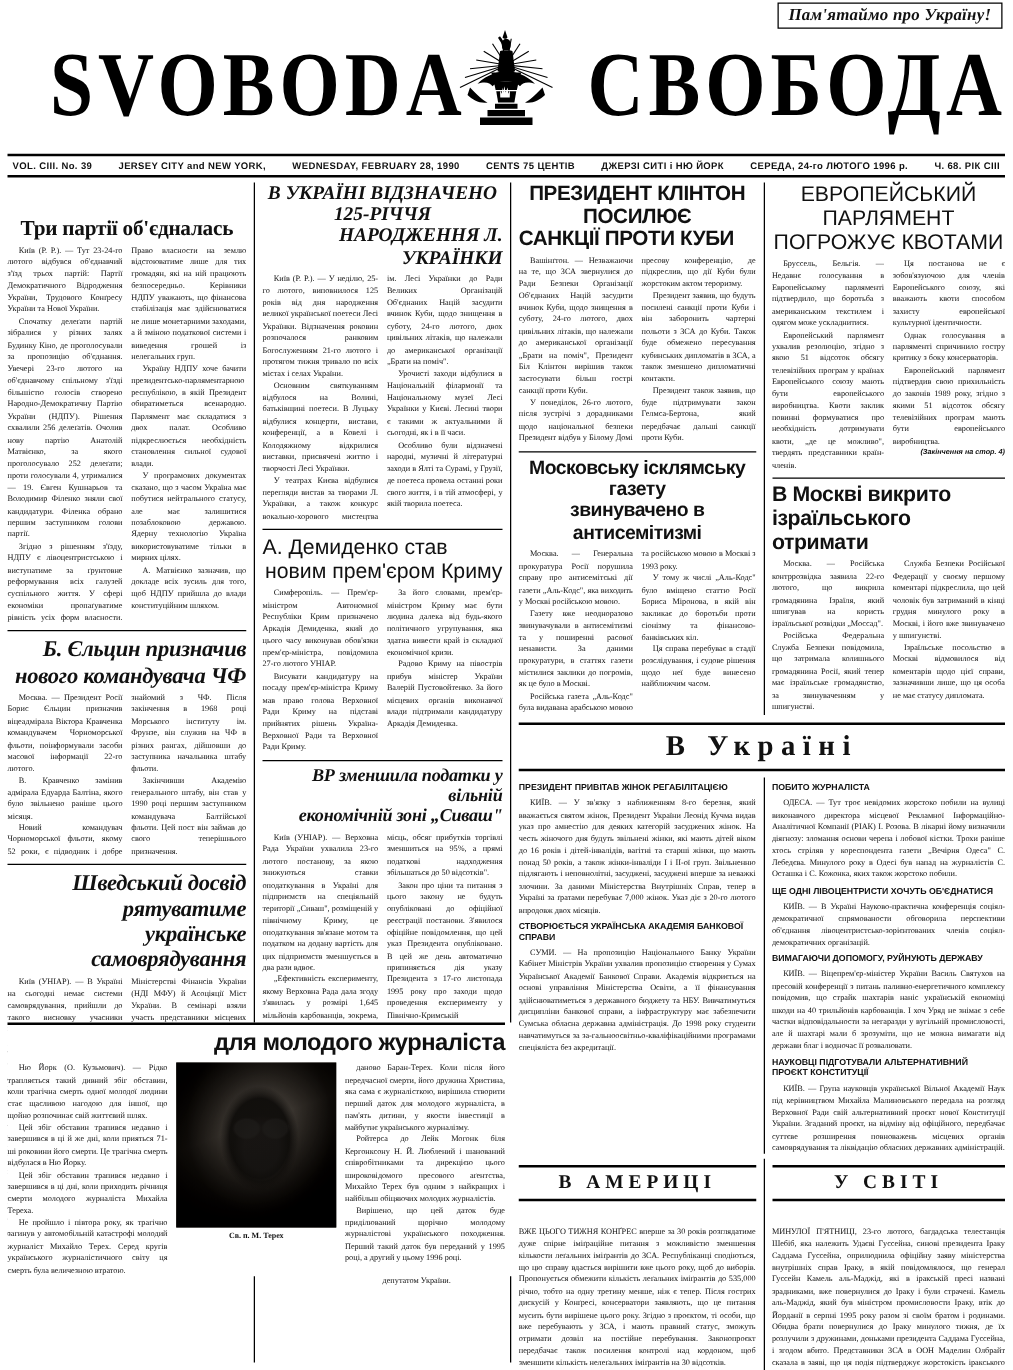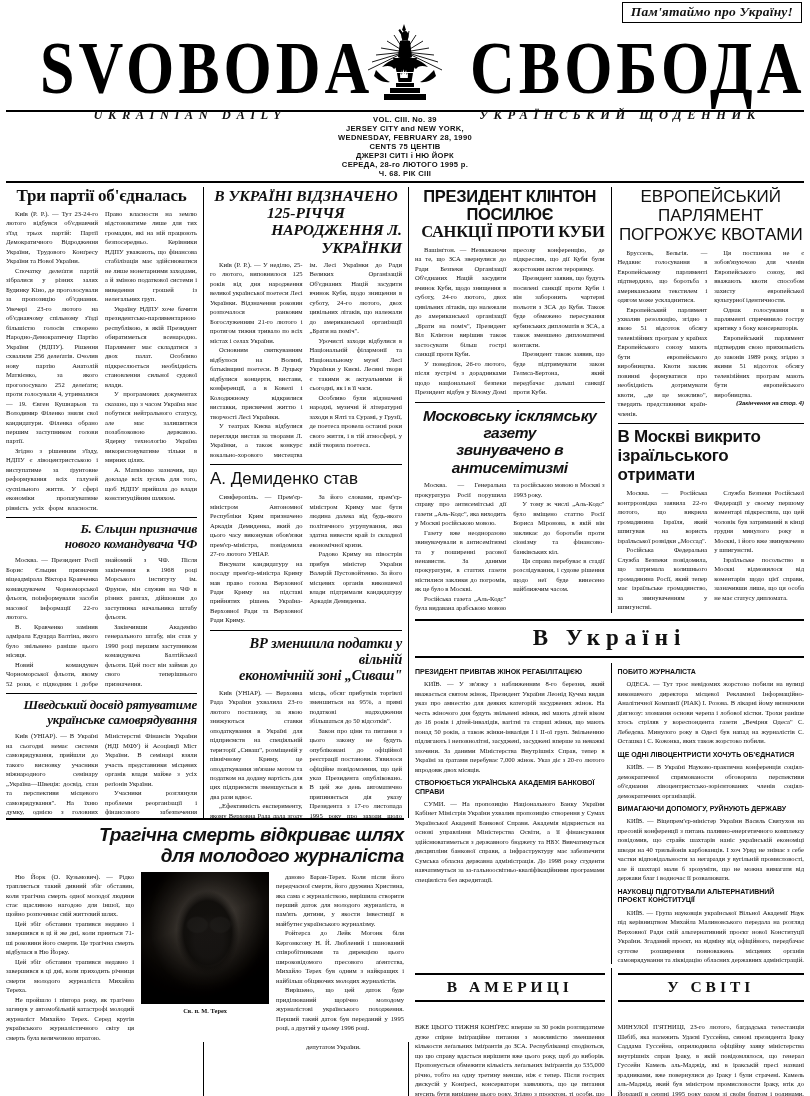--- a/index.html
+++ b/index.html
@@ -53,87 +53,86 @@
     font-family: "Liberation Serif", serif;
     font-style: italic;
     font-size: 12.5px;
     letter-spacing: 5.5px;
     font-weight: 600;
   }
   .sub-gap { width: 130px; }
 
   
   .folio {
-    margin-top: 6px;
+    margin-top: 19px;
     border-top: 2.5px solid #000;
     border-bottom: 2.5px solid #000;
     padding: 2.5px 4px 3px 4px;
     display: flex; justify-content: space-between; align-items: center;
     font-family: "Liberation Sans", sans-serif;
     font-size: 7.6px; font-weight: bold;
     letter-spacing: .3px;
-    flex-direction: column;
   }
   .folio span { white-space: nowrap; }
 
   
   .grid {
     display: flex;
     margin-top: 4px;
     height: 944px;
   }
   .col { position: relative; }
-  .colA { width: 198px; padding-right: 6px; }
+  .colA { width: 198px; padding-right: 6px; margin-top: 28px; }
   .colB { width: 206px; padding: 0 6px; border-left: 1px solid #000; }
   .colCD { width: 396px; padding-left: 6px; border-left: 1px solid #000; }
   .cd-top { display: flex; }
   .colC { width: 196px; padding-right: 6px; }
   .colD { width: 194px; padding-left: 6px; border-left: 1px solid #000; }
 
   
   h1.hl, h2.hl, h3.hl { margin: 0; padding: 0; }
   .hl-serif-bold {
     font-family: "Liberation Serif", serif;
     font-weight: bold; font-size: 17px;
     text-align: center; line-height: 1.08;
     letter-spacing: -.2px;
   }
   .hl-serif-italic {
     font-family: "Liberation Serif", serif;
     font-weight: bold; font-style: italic;
-    font-size: 13px; text-align: right;
+    font-size: 18px; text-align: right;
     line-height: 1.12; letter-spacing: -.2px;
   }
   .hl-serif-italic-c {
     font-family: "Liberation Serif", serif;
     font-weight: bold; font-style: italic;
     font-size: 15.5px; text-align: center;
     line-height: 1.12;
   }
   .hl-sans {
     font-family: "Liberation Sans", sans-serif;
     font-weight: bold; font-size: 16.5px;
     text-align: center; line-height: 1.1;
     letter-spacing: -.3px;
   }
   .hl-sans-r {
-    font-family: Liberation Serif, serif;
+    font-family: Liberation Sans, sans-serif;
     font-weight: bold; font-size: 16.5px;
-    text-align: right; line-height: 1.1;
+    line-height: 1.1;
     letter-spacing: -.3px;
   }
   .hl-sans-l {
     font-family: "Liberation Sans", sans-serif;
     font-weight: bold; font-size: 15px;
     text-align: left; line-height: 1.1;
     letter-spacing: -.3px;
   }
   .hl-sans-italic {
     font-family: "Liberation Sans", sans-serif;
-    font-weight: bold; font-style: italic;
+    font-weight: bold; 
     font-size: 19px; line-height: 1.12;
     letter-spacing: -.4px;
   }
   .hl-light {
     font-family: "Liberation Sans", sans-serif;
     font-weight: normal; font-size: 17px;
     text-align: center; line-height: 1.12;
   }
 
   .rule { border-top: 1.5px solid #000; margin: 5px 0 4px 0; }
@@ -276,34 +275,29 @@
           </g>
           <g fill="#fff">
             <path d="M56.5 52 l1 -5 l1 5 l1.6 -4 l.6 5 l1.3 -3 l-0.2 6 l-7.6 0 l-0.2 -6 l1.3 3 l.6 -5 z"></path>
           </g>
         </svg>
       </div>
       <div class="mast-right">
         <div class="mast-word">СВОБОДА</div>
       </div>
     </div>
-    <div class="mast-sub">
-      <div class="sub-left">UKRAINIAN DAILY</div>
-      <div class="sub-gap"></div>
-      <div class="sub-right">УКРАЇНСЬКИЙ ЩОДЕННИК</div>
-    </div>
   </div>
 
   <div class="folio">
     <span>VOL. CIII. No. 39</span>
     <span>JERSEY CITY and NEW YORK,</span>
     <span>WEDNESDAY, FEBRUARY 28, 1990</span>
     <span>CENTS 75 ЦЕНТІВ</span>
     <span>ДЖЕРЗІ СИТІ і НЮ ЙОРК</span>
-    <span>СЕРЕДА, 28-го ЛЮТОГО 1995 р.</span>
+    <span>СЕРЕДА, 24-го ЛЮТОГО 1996 р.</span>
     <span>Ч. 68. РІК СІII</span>
   </div>
 
   <div class="grid">
 
     <div class="col colA">
 
       <div>
         <h2 class="hl hl-serif-bold">Три партії об'єдналась</h2>
         <div class="twocol">
@@ -357,20 +351,21 @@
           <p>У театрах Києва відбулися перегляди вистав за творами Л. Українки, а також конкурс вокально-хорового мистецтва ім. Лесі Українки до Ради Великих Організацій Об'єднаних Націй засудити вчинок Куби, щодо знищення в суботу, 24-го лютого, двох цивільних літаків, що належали до американської організації „Брати на поміч".</p>
           <p>Урочисті заходи відбулися в Національній філармонії та Національному музеї Лесі Українки у Києві. Лесині твори є такими ж актуальними й сьогодні, як і в її часи.</p>
           <p>Особливо були відзначені народні, музичні й літературні заходи в Ялті та Сурамі, у Грузії, де поетеса провела останні роки свого життя, і в тій атмосфері, у якій творила поетеса.</p>
         </div>
       </div>
 
       <div class="rule"></div>
 
       <div>
         <h2 class="hl hl-light" style="text-align:left">А. Демиденко став</h2>
+        <h2 class="hl hl-light" style="text-align:right">новим прем'єром Криму</h2>
         <div class="twocol">
           <p>Симферопіль. — Прем'єр-міністром Автономної Республіки Крим призначено Аркадія Демиденка, який до цього часу виконував обов'язки прем'єр-міністра, повідомила 27-го лютого УНІАР.</p>
           <p>Висувати кандидатуру на посаду прем'єр-міністра Криму мав право голова Верховної Ради Криму на підставі прийнятих рішень Україна-Верховної Ради та Верховної Ради Криму.</p>
           <p>За його словами, прем'єр-міністром Криму має бути людина далека від будь-якого політичного угрупування, яка здатна вивести край із складної економічної кризи.</p>
           <p>Радово Криму на півострів прибув міністер України Валерій Пустовойтенко. За його місцевих органів виконавчої влади підтримали кандидатуру Аркадія Демиденка.</p>
         </div>
       </div>
 
       <div class="rule"></div>
 
@@ -500,21 +495,20 @@
           <div class="onecol">
             <p style="text-indent:0">МИНУЛОЇ П'ЯТНИЦІ, 23-го лютого, багдадська телестанція Шебіб, яка належить Удаєві Гуссейна, синові президента Іраку Саддама Гуссейна, оприлюднила офіційну заяву міністерства внутрішніх справ Іраку, в якій повідомлялося, що генерал Гуссейн Камель аль-Маджід, які в іракській пресі названі зрадниками, вже повернулися до Іраку і були страчені. Камель аль-Маджід, який був міністром промисловости Іраку, втік до Йорданії в серпні 1995 року разом зі своїм братом і родинами. Обидва брати повернулися до Іраку минулого тижня, де їх розлучили з дружинами, доньками президента Саддама Гуссейна, і згодом вбито. Представники ЗСА в ООН Маделин Олбрайт сказала в заяві, що ця подія підтверджує жорстокість іракського режиму.</p>
           </div>
         </div>
       </div>
     </div>
   </div>
 
   <div style="position:absolute; left:6px; top:818px; width:404px; background:#fff; padding-right:6px;">
     <div style="border-top:2.5px solid #000; margin-bottom:4px;"></div>
-    <h2 class="hl hl-sans-italic" style="text-align:right">Трагічна смерть відкриває шлях</h2>
     <h2 class="hl hl-sans-italic" style="text-align:right">для молодого журналіста</h2>
     <div style="display:flex; gap:7px; margin-top:5px;">
       <div style="width:128px;" class="onecol">
         <p>Ню Йорк (О. Кузьмович). — Рідко трапляється такий дивний збіг обставин, коли трагічна смерть одної молодої людини стає щасливою нагодою для іншої, що щойно розпочинає свій життєвий шлях.</p>
         <p>Цей збіг обставин трапився недавно і завершився в ці й же дні, коли прияться 71-ші роковини його смерти. Це трагічна смерть відбулася в Ню Йорку.</p>
         <p>Цей збіг обставин трапився недавно і завершився в ці дні, коли приходить річниця смерти молодого журналіста Михайла Тереха.</p>
         <p>Не пройшло і півтора року, як трагічно загинув у автомобільній катастрофі молодий журналіст Михайло Терех. Серед кругів українського журналістичного світу ця смерть була величезною втратою.</p>
       </div>
       <div style="width:128px;">
         <div class="photo"></div>

